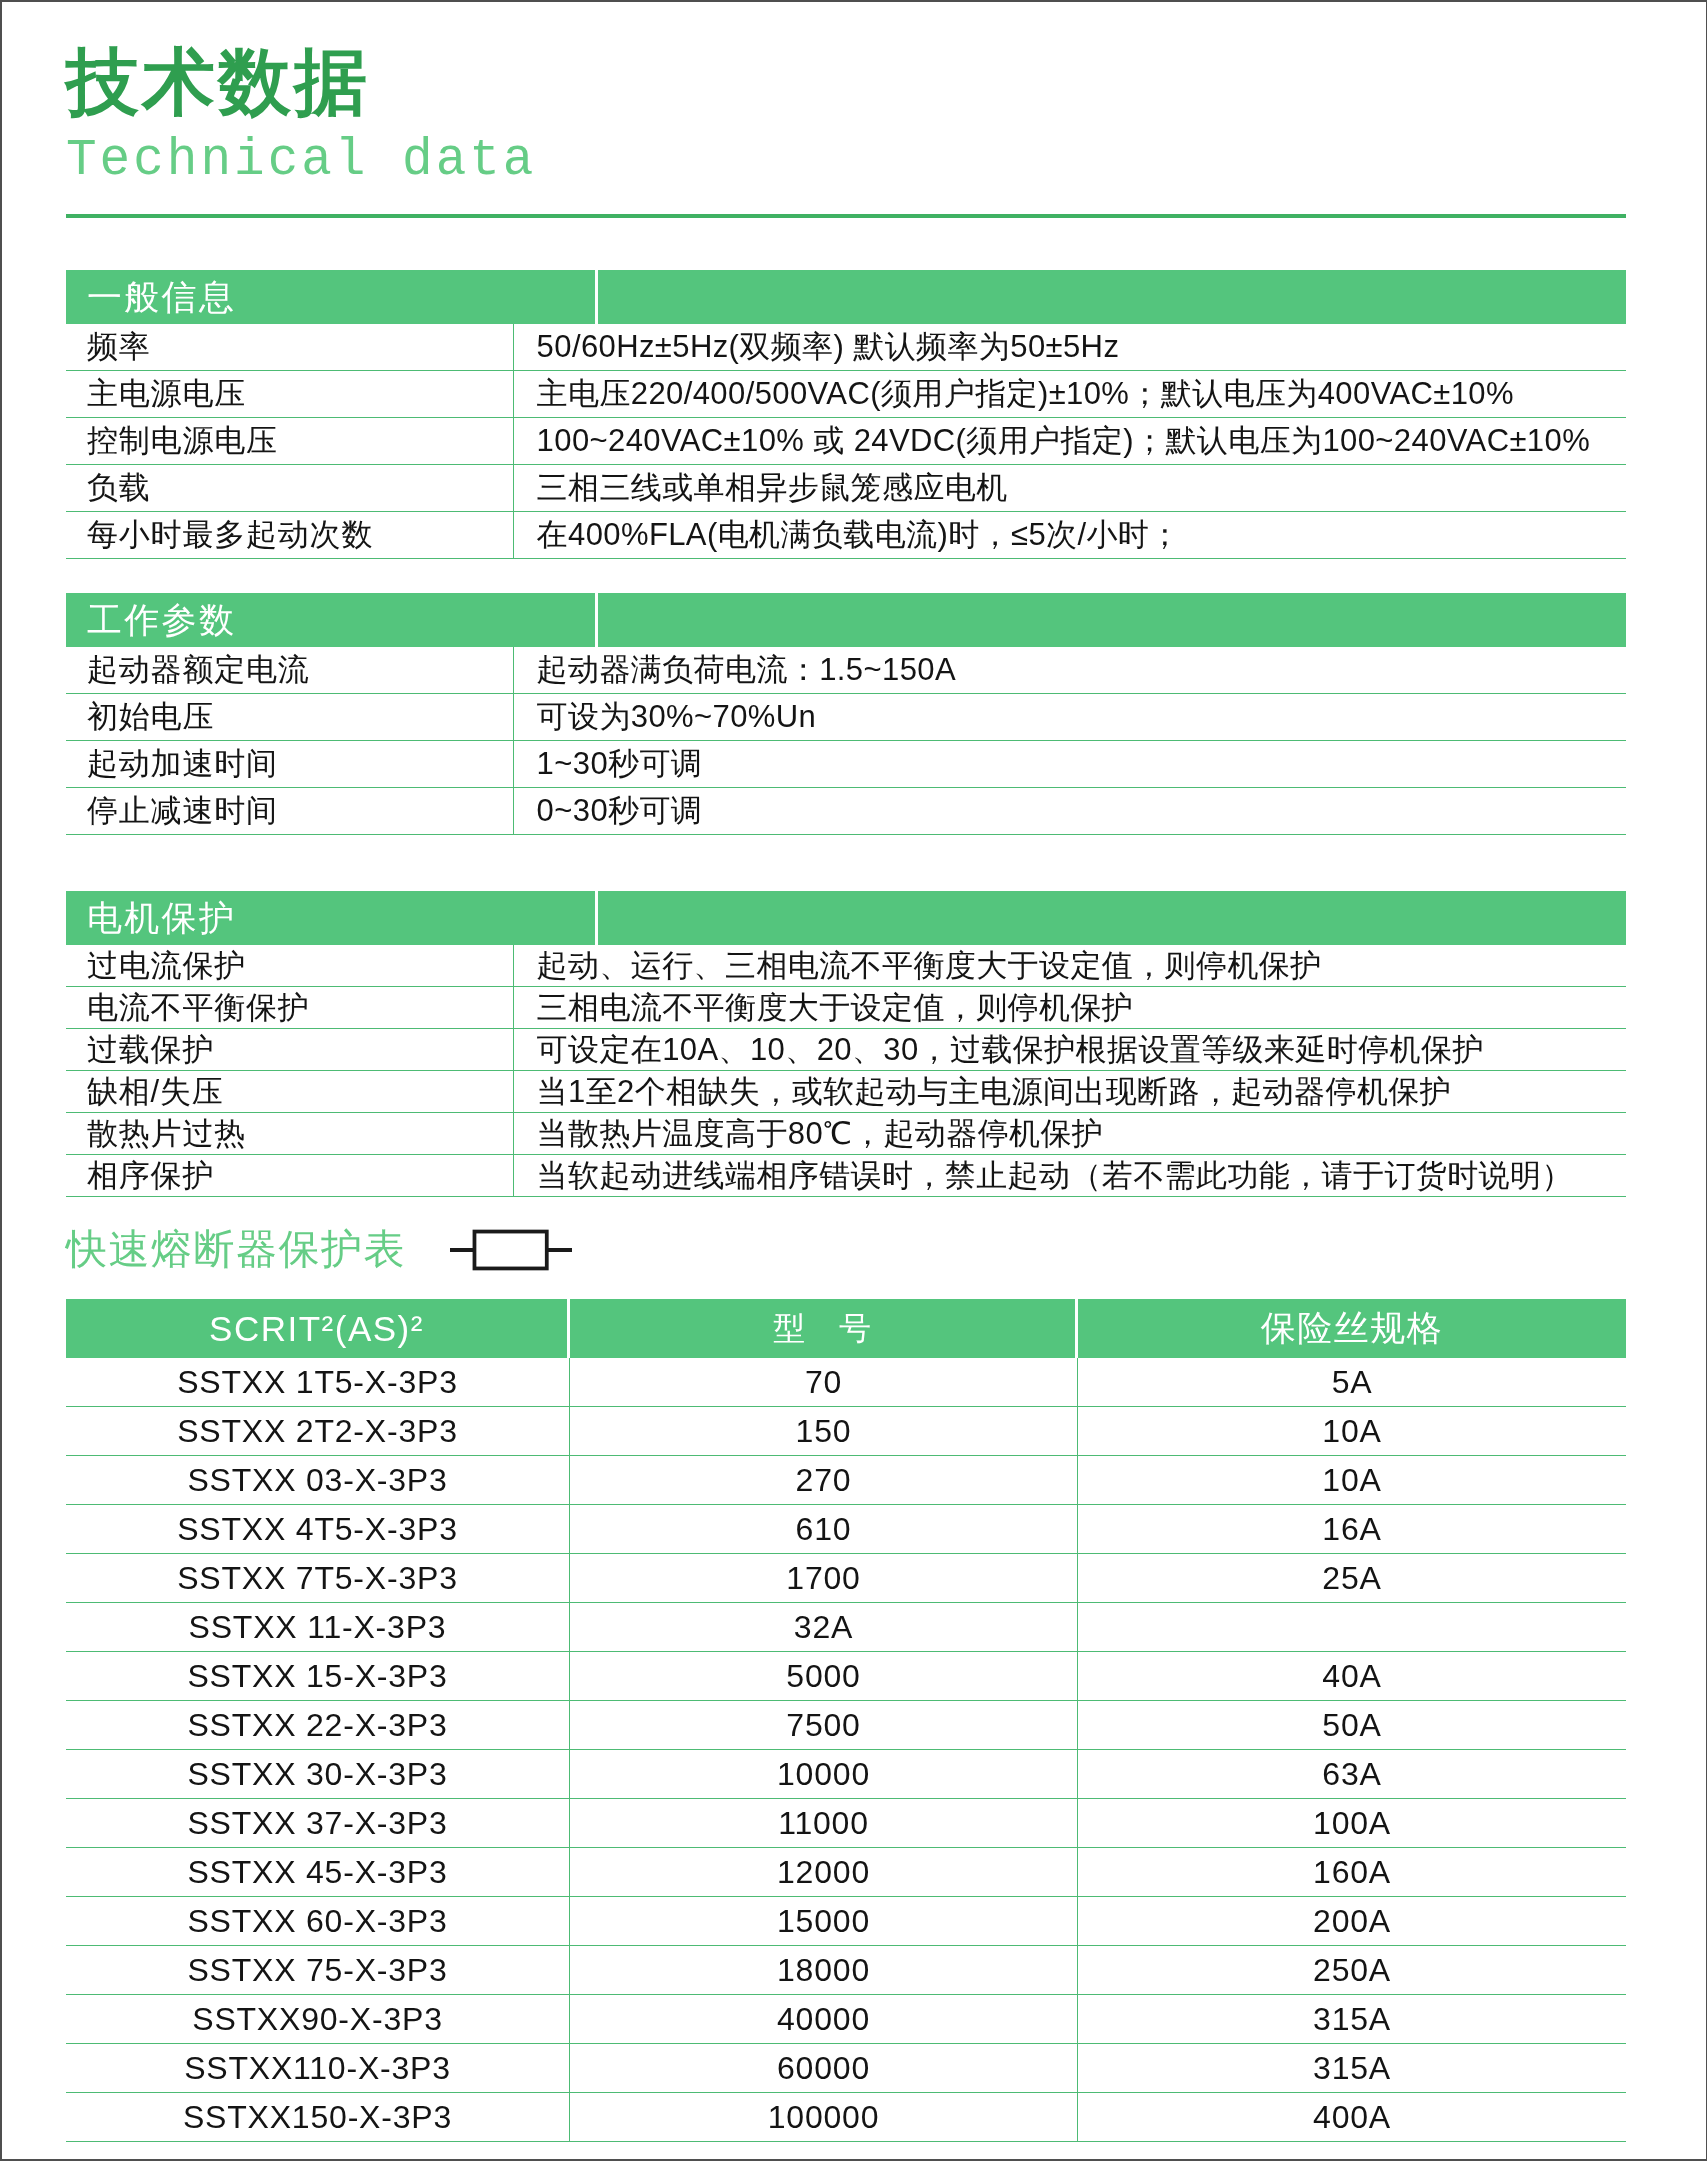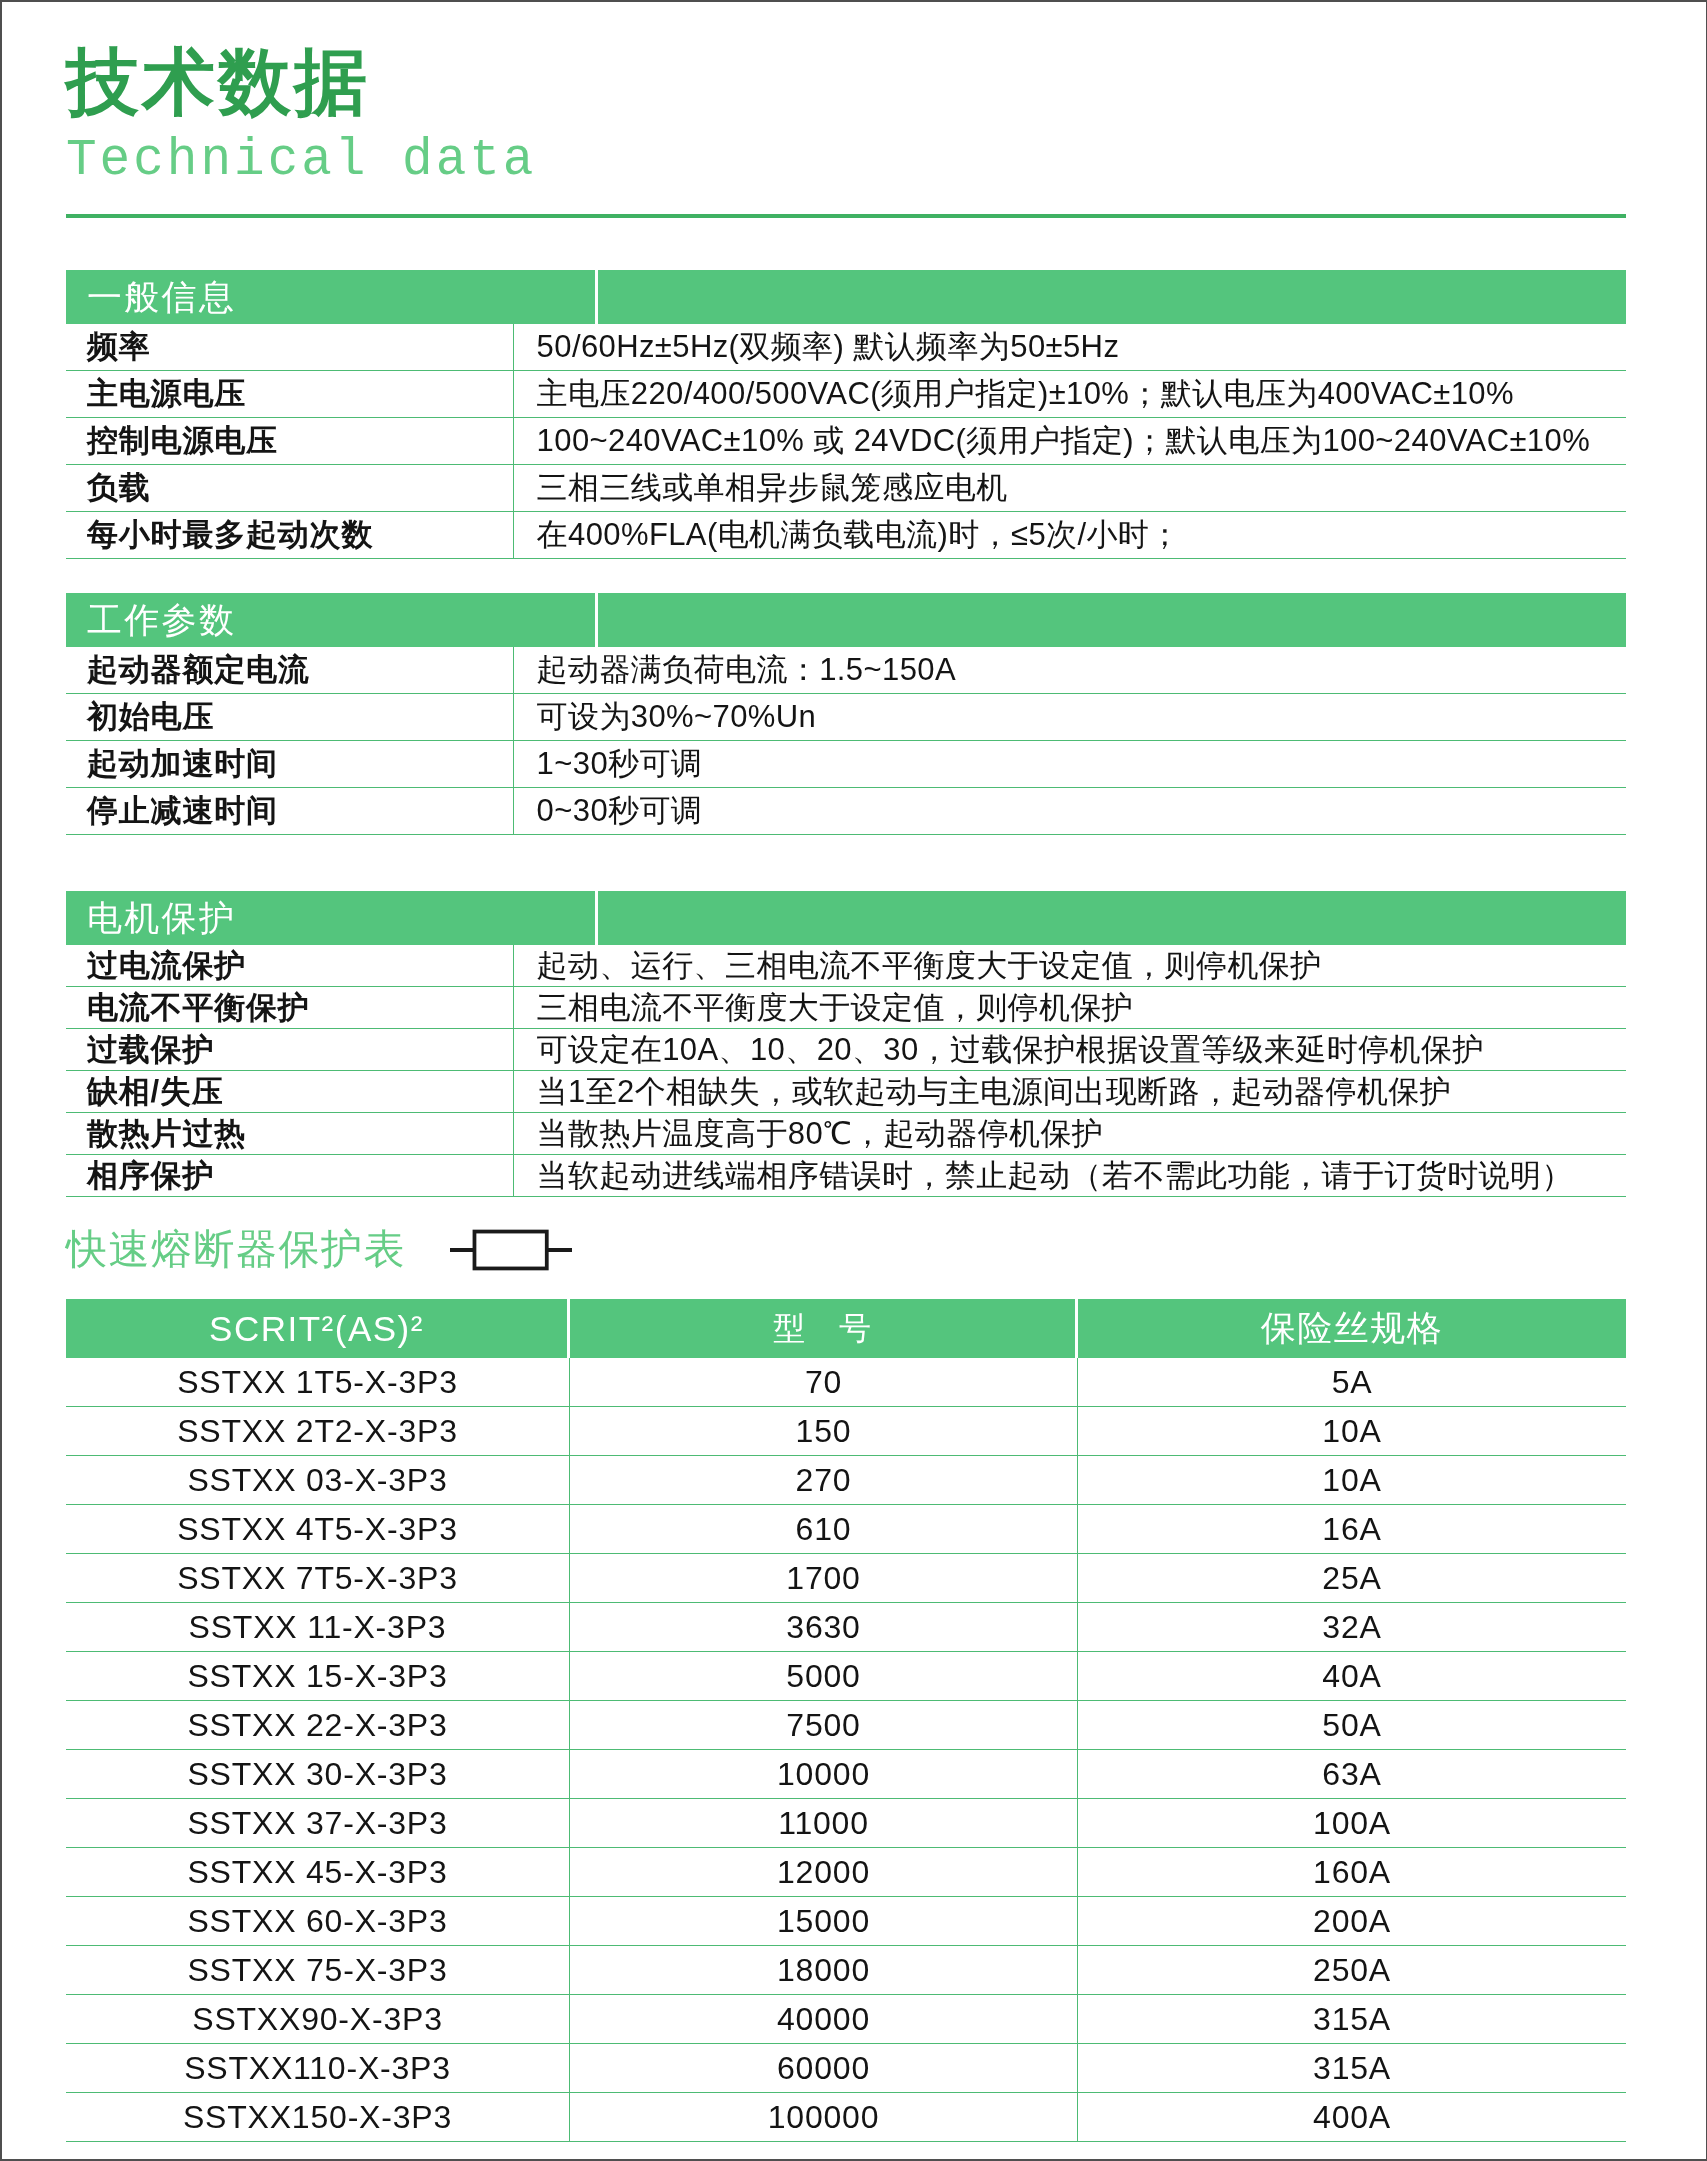--- a/index.html
+++ b/index.html
@@ -59,21 +59,21 @@
     display:flex;align-items:stretch;
     height:47px;box-sizing:border-box;
     border-bottom:1.5px solid var(--line-green);
   }
   .info-tables .info-table:nth-child(3) .info-row{height:42px;}
   .info-row .lcell{
     width:448px;box-sizing:border-box;flex:none;
     display:flex;align-items:center;
     padding-left:21px;
     border-right:1.5px solid var(--line-green);
-    font-size:31px;letter-spacing:0.8px;font-weight:bold;
+    font-size:31px;letter-spacing:0.8px;
   }
   .info-row .vcell{
     flex:1;display:flex;align-items:center;
     padding-left:22.6px;
     font-size:31px;letter-spacing:0.4px;
   }
 
   
   .fuse-section{
     margin-top:29px;height:47px;
@@ -256,21 +256,20 @@
   </div>
 
   <div class="fuse-row">
     <div class="fc">SSTXX 7T5-X-3P3</div>
     <div class="fc">1700</div>
     <div class="fc">25A</div>
   </div>
 
   <div class="fuse-row">
     <div class="fc">SSTXX 11-X-3P3</div>
-    <div class="fc">3630</div>
     <div class="fc">32A</div>
   </div>
 
   <div class="fuse-row">
     <div class="fc">SSTXX 15-X-3P3</div>
     <div class="fc">5000</div>
     <div class="fc">40A</div>
   </div>
 
   <div class="fuse-row">

